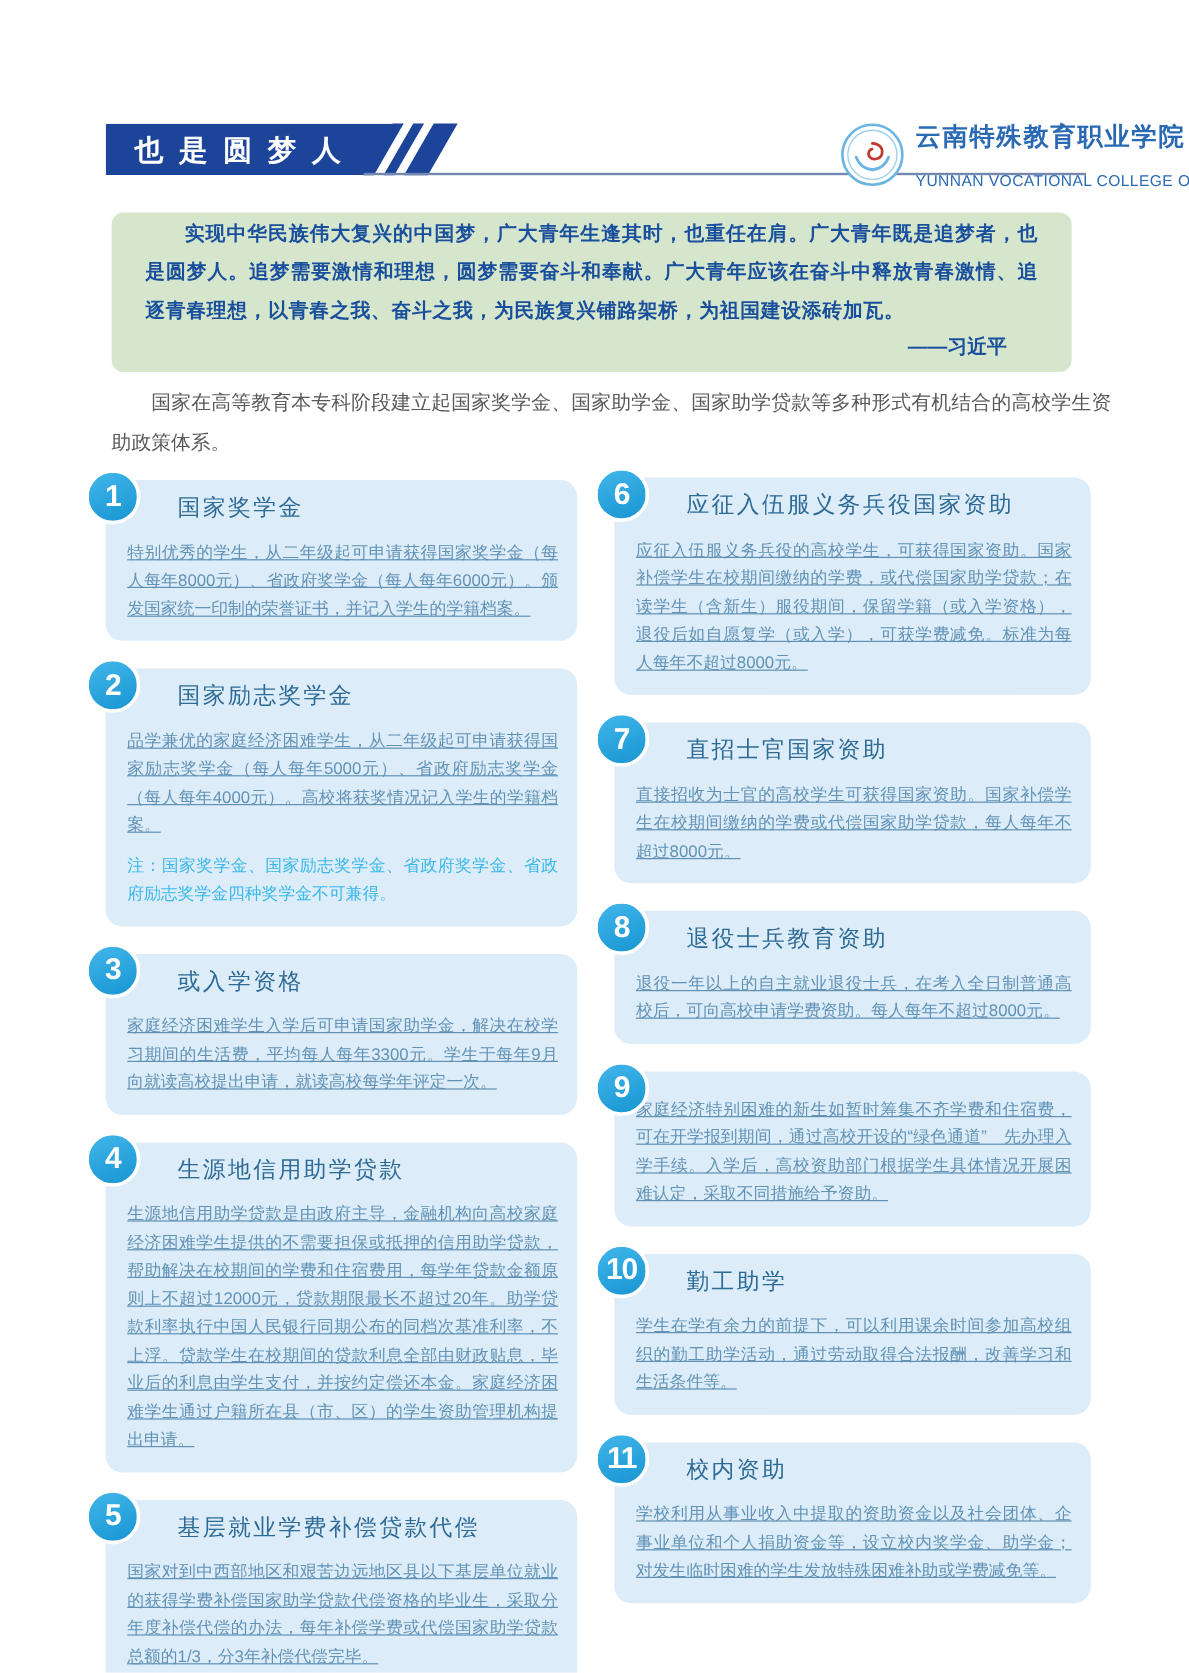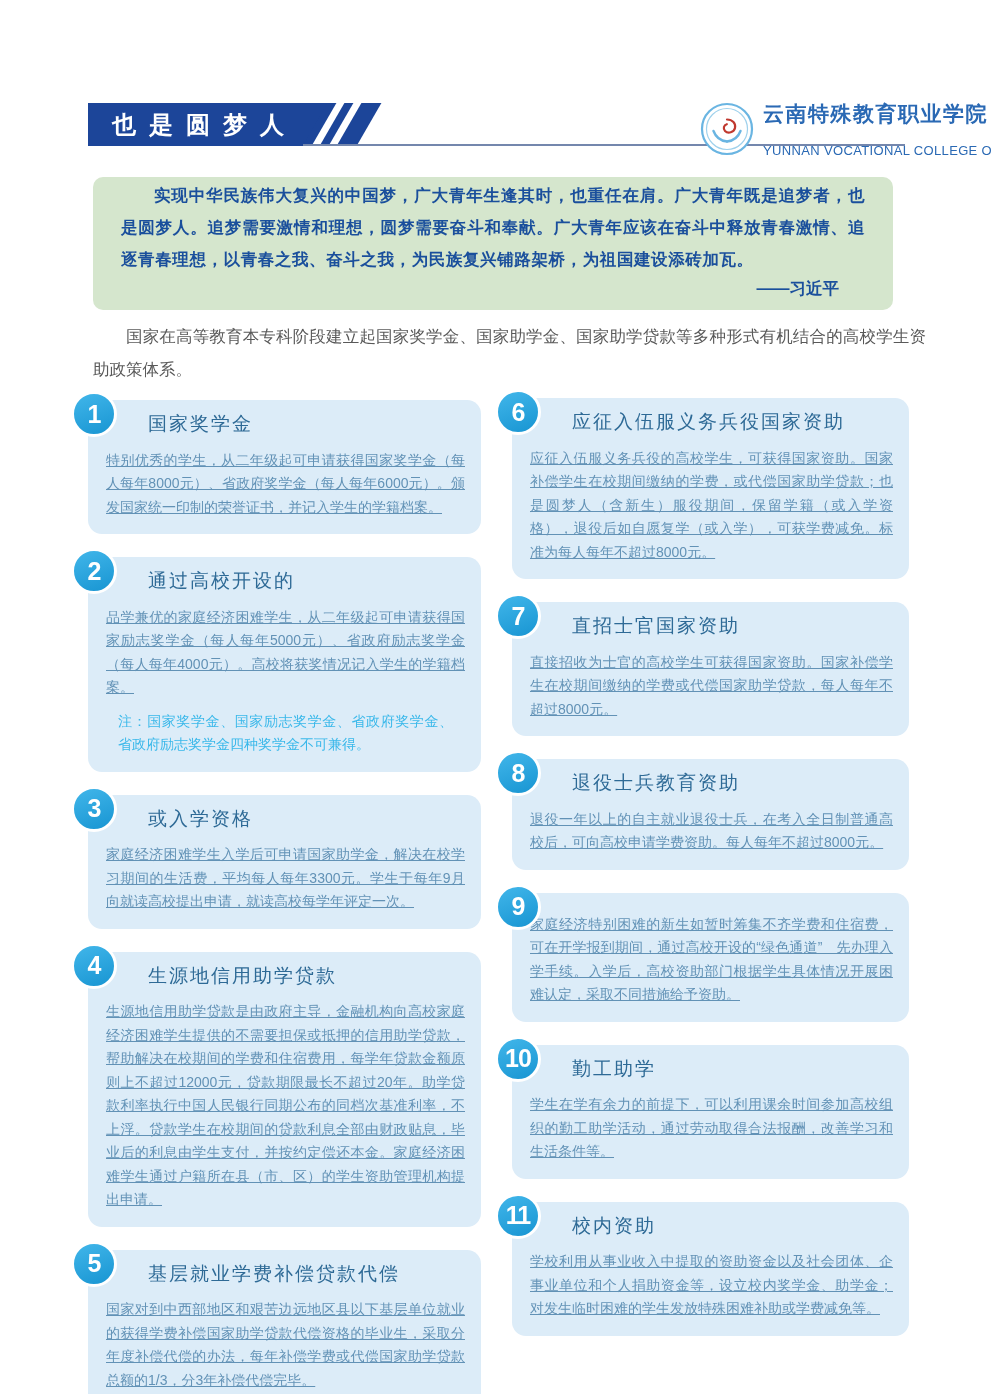--- a/index.html
+++ b/index.html
@@ -65,21 +65,21 @@
   }
   .card-title {
     margin:0 0 0 42px; font-size:19px; font-weight:500;
     color:var(--title-blue,#2e6a96); line-height:1.5; letter-spacing:2px; white-space:nowrap;
   }
   .card-body {
     margin:10px 0 0; font-size:14px; color:var(--body-blue,#6292b6);
     line-height:1.68; text-align:justify;text-decoration:underline;
   }
   .card-note {
-    margin:10px 12px 0; font-size:14px; color:var(--note-cyan,#3ab8ea); line-height:1.68; text-align:justify;
+    margin:10px 0 0; font-size:14px; color:var(--note-cyan,#3ab8ea); line-height:1.68; text-align:justify;
   }
 </style>
 </head>
 <body>
 
 <div class="page">
 
   <div class="banner">
     <div class="banner-main">
       <span>也是圆梦人</span>
@@ -112,21 +112,21 @@
   <p class="intro">国家在高等教育本专科阶段建立起国家奖学金、国家助学金、国家助学贷款等多种形式有机结合的高校学生资助政策体系。</p>
 
   <div class="col col-left">
       <section class="card">
         <div class="badge">1</div>
         <h3 class="card-title">国家奖学金</h3>
         <p class="card-body">特别优秀的学生，从二年级起可申请获得国家奖学金（每人每年8000元）、省政府奖学金（每人每年6000元）。颁发国家统一印制的荣誉证书，并记入学生的学籍档案。</p>
       </section>
       <section class="card">
         <div class="badge">2</div>
-        <h3 class="card-title">通过高校开设的</h3>
+        <h3 class="card-title">国家励志奖学金</h3>
         <p class="card-body">品学兼优的家庭经济困难学生，从二年级起可申请获得国家励志奖学金（每人每年5000元）、省政府励志奖学金（每人每年4000元）。高校将获奖情况记入学生的学籍档案。</p>
         <p class="card-note">注：国家奖学金、国家励志奖学金、省政府奖学金、省政府励志奖学金四种奖学金不可兼得。</p>
       </section>
       <section class="card">
         <div class="badge">3</div>
         <h3 class="card-title">或入学资格</h3>
         <p class="card-body">家庭经济困难学生入学后可申请国家助学金，解决在校学习期间的生活费，平均每人每年3300元。学生于每年9月向就读高校提出申请，就读高校每学年评定一次。</p>
       </section>
       <section class="card">
         <div class="badge">4</div>
@@ -136,21 +136,21 @@
       <section class="card">
         <div class="badge">5</div>
         <h3 class="card-title">基层就业学费补偿贷款代偿</h3>
         <p class="card-body">国家对到中西部地区和艰苦边远地区县以下基层单位就业的获得学费补偿国家助学贷款代偿资格的毕业生，采取分年度补偿代偿的办法，每年补偿学费或代偿国家助学贷款总额的1/3，分3年补偿代偿完毕。</p>
       </section>
     </div>
   <div class="col col-right">
       <section class="card">
         <div class="badge">6</div>
         <h3 class="card-title">应征入伍服义务兵役国家资助</h3>
-        <p class="card-body">应征入伍服义务兵役的高校学生，可获得国家资助。国家补偿学生在校期间缴纳的学费，或代偿国家助学贷款；也是圆梦人（含新生）服役期间，保留学籍（或入学资格），退役后如自愿复学（或入学），可获学费减免。标准为每人每年不超过8000元。</p>
+        <p class="card-body">应征入伍服义务兵役的高校学生，可获得国家资助。国家补偿学生在校期间缴纳的学费，或代偿国家助学贷款；在读学生（含新生）服役期间，保留学籍（或入学资格），退役后如自愿复学（或入学），可获学费减免。标准为每人每年不超过8000元。</p>
       </section>
       <section class="card">
         <div class="badge">7</div>
         <h3 class="card-title">直招士官国家资助</h3>
         <p class="card-body">直接招收为士官的高校学生可获得国家资助。国家补偿学生在校期间缴纳的学费或代偿国家助学贷款，每人每年不超过8000元。</p>
       </section>
       <section class="card">
         <div class="badge">8</div>
         <h3 class="card-title">退役士兵教育资助</h3>
         <p class="card-body">退役一年以上的自主就业退役士兵，在考入全日制普通高校后，可向高校申请学费资助。每人每年不超过8000元。</p>

